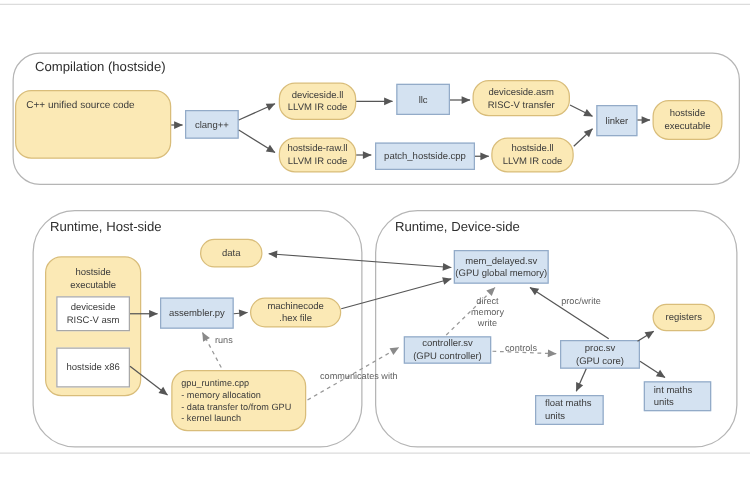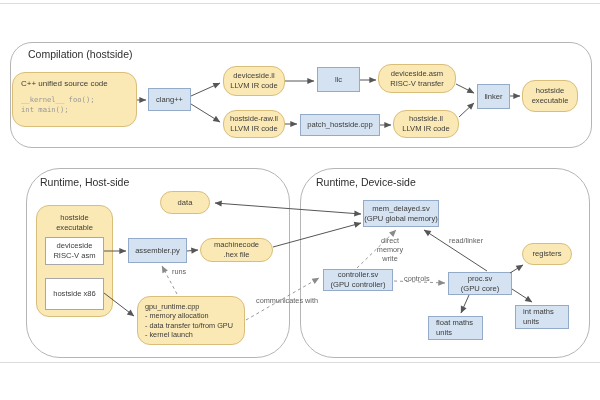--- a/index.html
+++ b/index.html
@@ -34,24 +34,20 @@
   <div class="container" style="left:10px;top:42px;width:580px;height:104px;border-radius:22px"></div>
   <div class="container" style="left:26px;top:168px;width:262px;height:188px;border-radius:34px"></div>
   <div class="container" style="left:300px;top:168px;width:288px;height:188px;border-radius:34px"></div>
 
   <div class="container-title" style="left:28px;top:48px">Compilation (hostside)</div>
   <div class="container-title" style="left:40px;top:176px">Runtime, Host-side</div>
   <div class="container-title" style="left:316px;top:176px">Runtime, Device-side</div>
 
   <div class="node yellow left-align top-align" style="left:12px;top:72px;width:125px;height:55px;padding:6px 8px">
     <span class="cpp-title">C++ unified source code</span>
-    <span class="code">
-        <span style="display:block">__kernel__ foo();</span>
-        <span style="display:block">int main();</span>
-      </span>
   </div>
 
   <div class="node blue" style="left:148px;top:88px;width:43px;height:23px">
     <span>clang++</span>
   </div>
 
   <div class="node yellow" style="left:223px;top:66px;width:62px;height:30px">
     <span>deviceside.ll</span>
     <span>LLVM IR code</span>
   </div>
@@ -151,21 +147,21 @@
     <span>units</span>
   </div>
 
   <div class="edge-label" style="left:172px;top:267px">runs</div>
   <div class="edge-label" style="left:256px;top:296px">communicates with</div>
   <div class="edge-label" style="left:371px;top:236px;width:38px;text-align:center">
     <span>direct</span>
     <span>memory</span>
     <span>write</span>
   </div>
-  <div class="edge-label" style="left:449px;top:236px">read/linker</div>
+  <div class="edge-label" style="left:449px;top:236px">proc/write</div>
   <div class="edge-label" style="left:404px;top:274px">controls</div>
 
   <svg class="wires" width="600" height="400">
     <defs>
       <marker id="arr" viewBox="0 0 8 8" refX="7.2" refY="4" markerWidth="8" markerHeight="8" orient="auto" markerUnits="userSpaceOnUse">
         <path d="M0.5,0.9 L7.5,4 L0.5,7.1 z" fill="#565656"></path>
       </marker>
       <marker id="arrRev" viewBox="0 0 8 8" refX="7.2" refY="4" markerWidth="8" markerHeight="8" orient="auto-start-reverse" markerUnits="userSpaceOnUse">
         <path d="M0.5,0.9 L7.5,4 L0.5,7.1 z" fill="#565656"></path>
       </marker>

